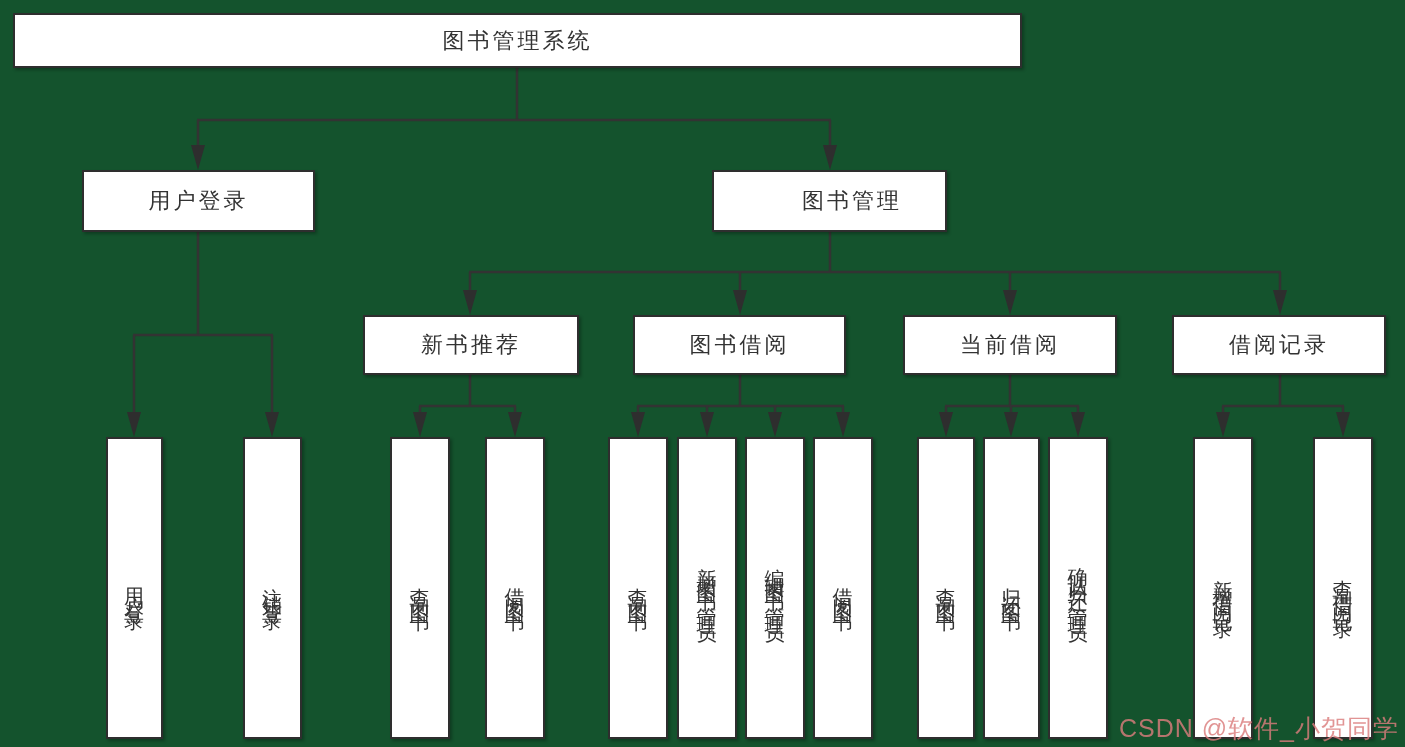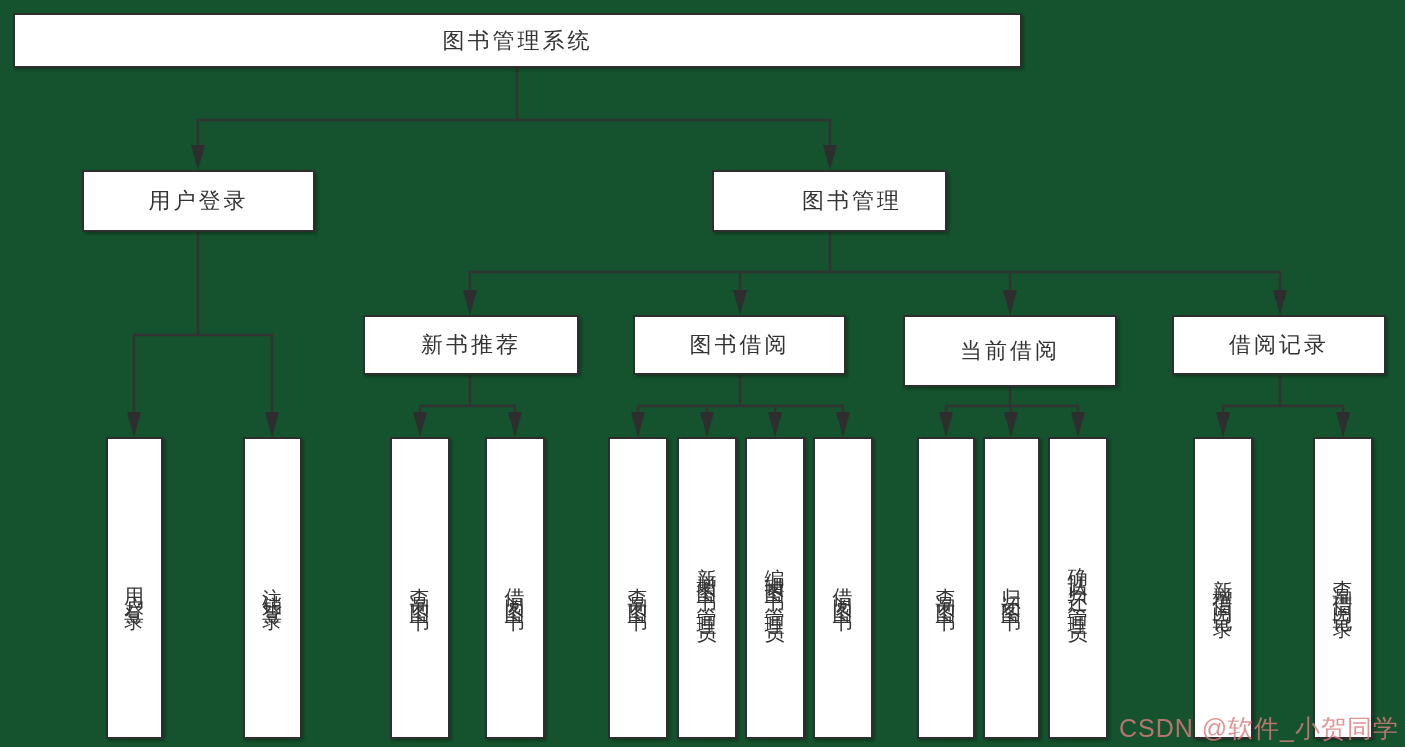--- a/index.html
+++ b/index.html
@@ -14,21 +14,21 @@
     box-shadow:2px 2px 3px rgba(0,0,0,0.28);
     display:flex;align-items:center;justify-content:center;
     z-index:2;box-sizing:border-box;
   }
   .box-h{font-size:22px;letter-spacing:3px;white-space:nowrap;}
   .n-root{left:13px;top:13px;width:1009px;height:55px;}
   .n-login{left:82px;top:170px;width:233px;height:62px;}
   .n-mgmt{left:712px;top:170px;width:235px;height:62px;padding-left:45px;}
   .n-g0{left:363px;top:315px;width:216px;height:60px;}
   .n-g1{left:633px;top:315px;width:213px;height:60px;}
-  .n-g2{left:903px;top:315px;width:214px;height:72px;}
+  .n-g2{left:903px;top:315px;width:214px;height:60px;}
   .n-g3{left:1172px;top:315px;width:214px;height:60px;}
   .leaf{top:437px;height:302px;font-size:20px;}
   .leaf span{writing-mode:vertical-rl;letter-spacing:8px;line-height:1;}
   .l-0a{left:106px;width:57px;}
   .l-0b{left:243px;width:59px;}
   .l-1a{left:390px;width:60px;}
   .l-1b{left:485px;width:60px;}
   .l-2a{left:608px;width:60px;}
   .l-2b{left:677px;width:60px;}
   .l-2c{left:745px;width:60px;}

